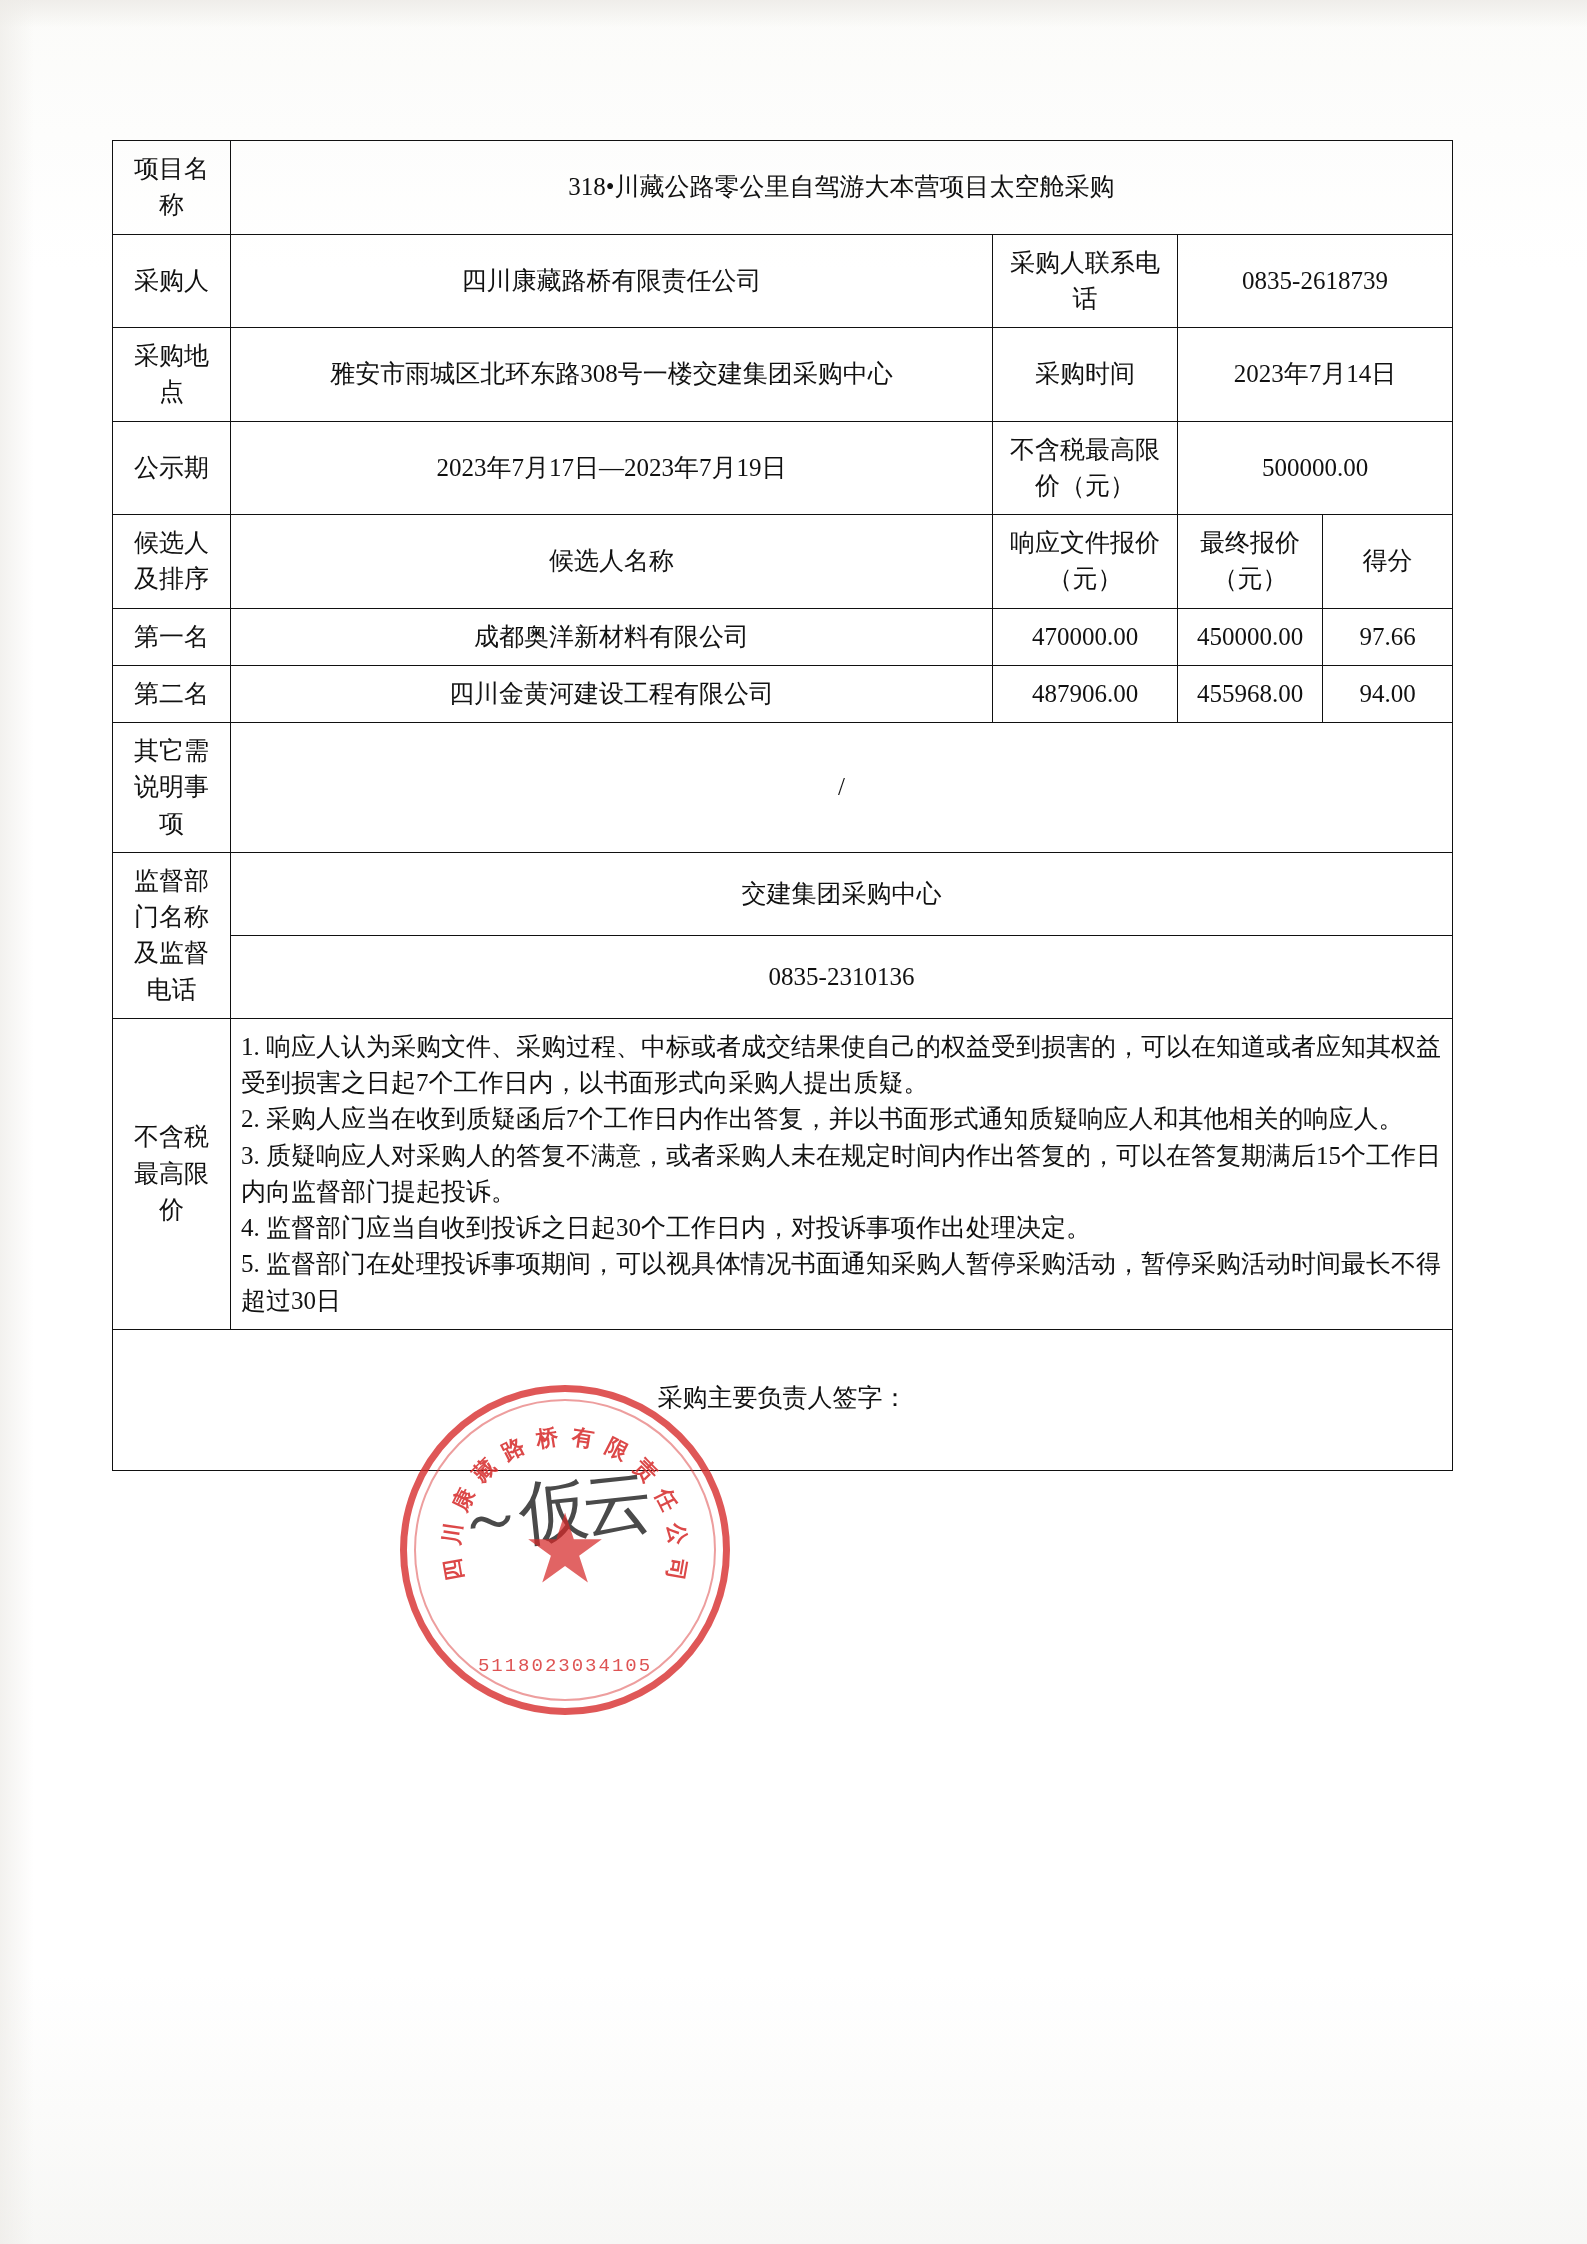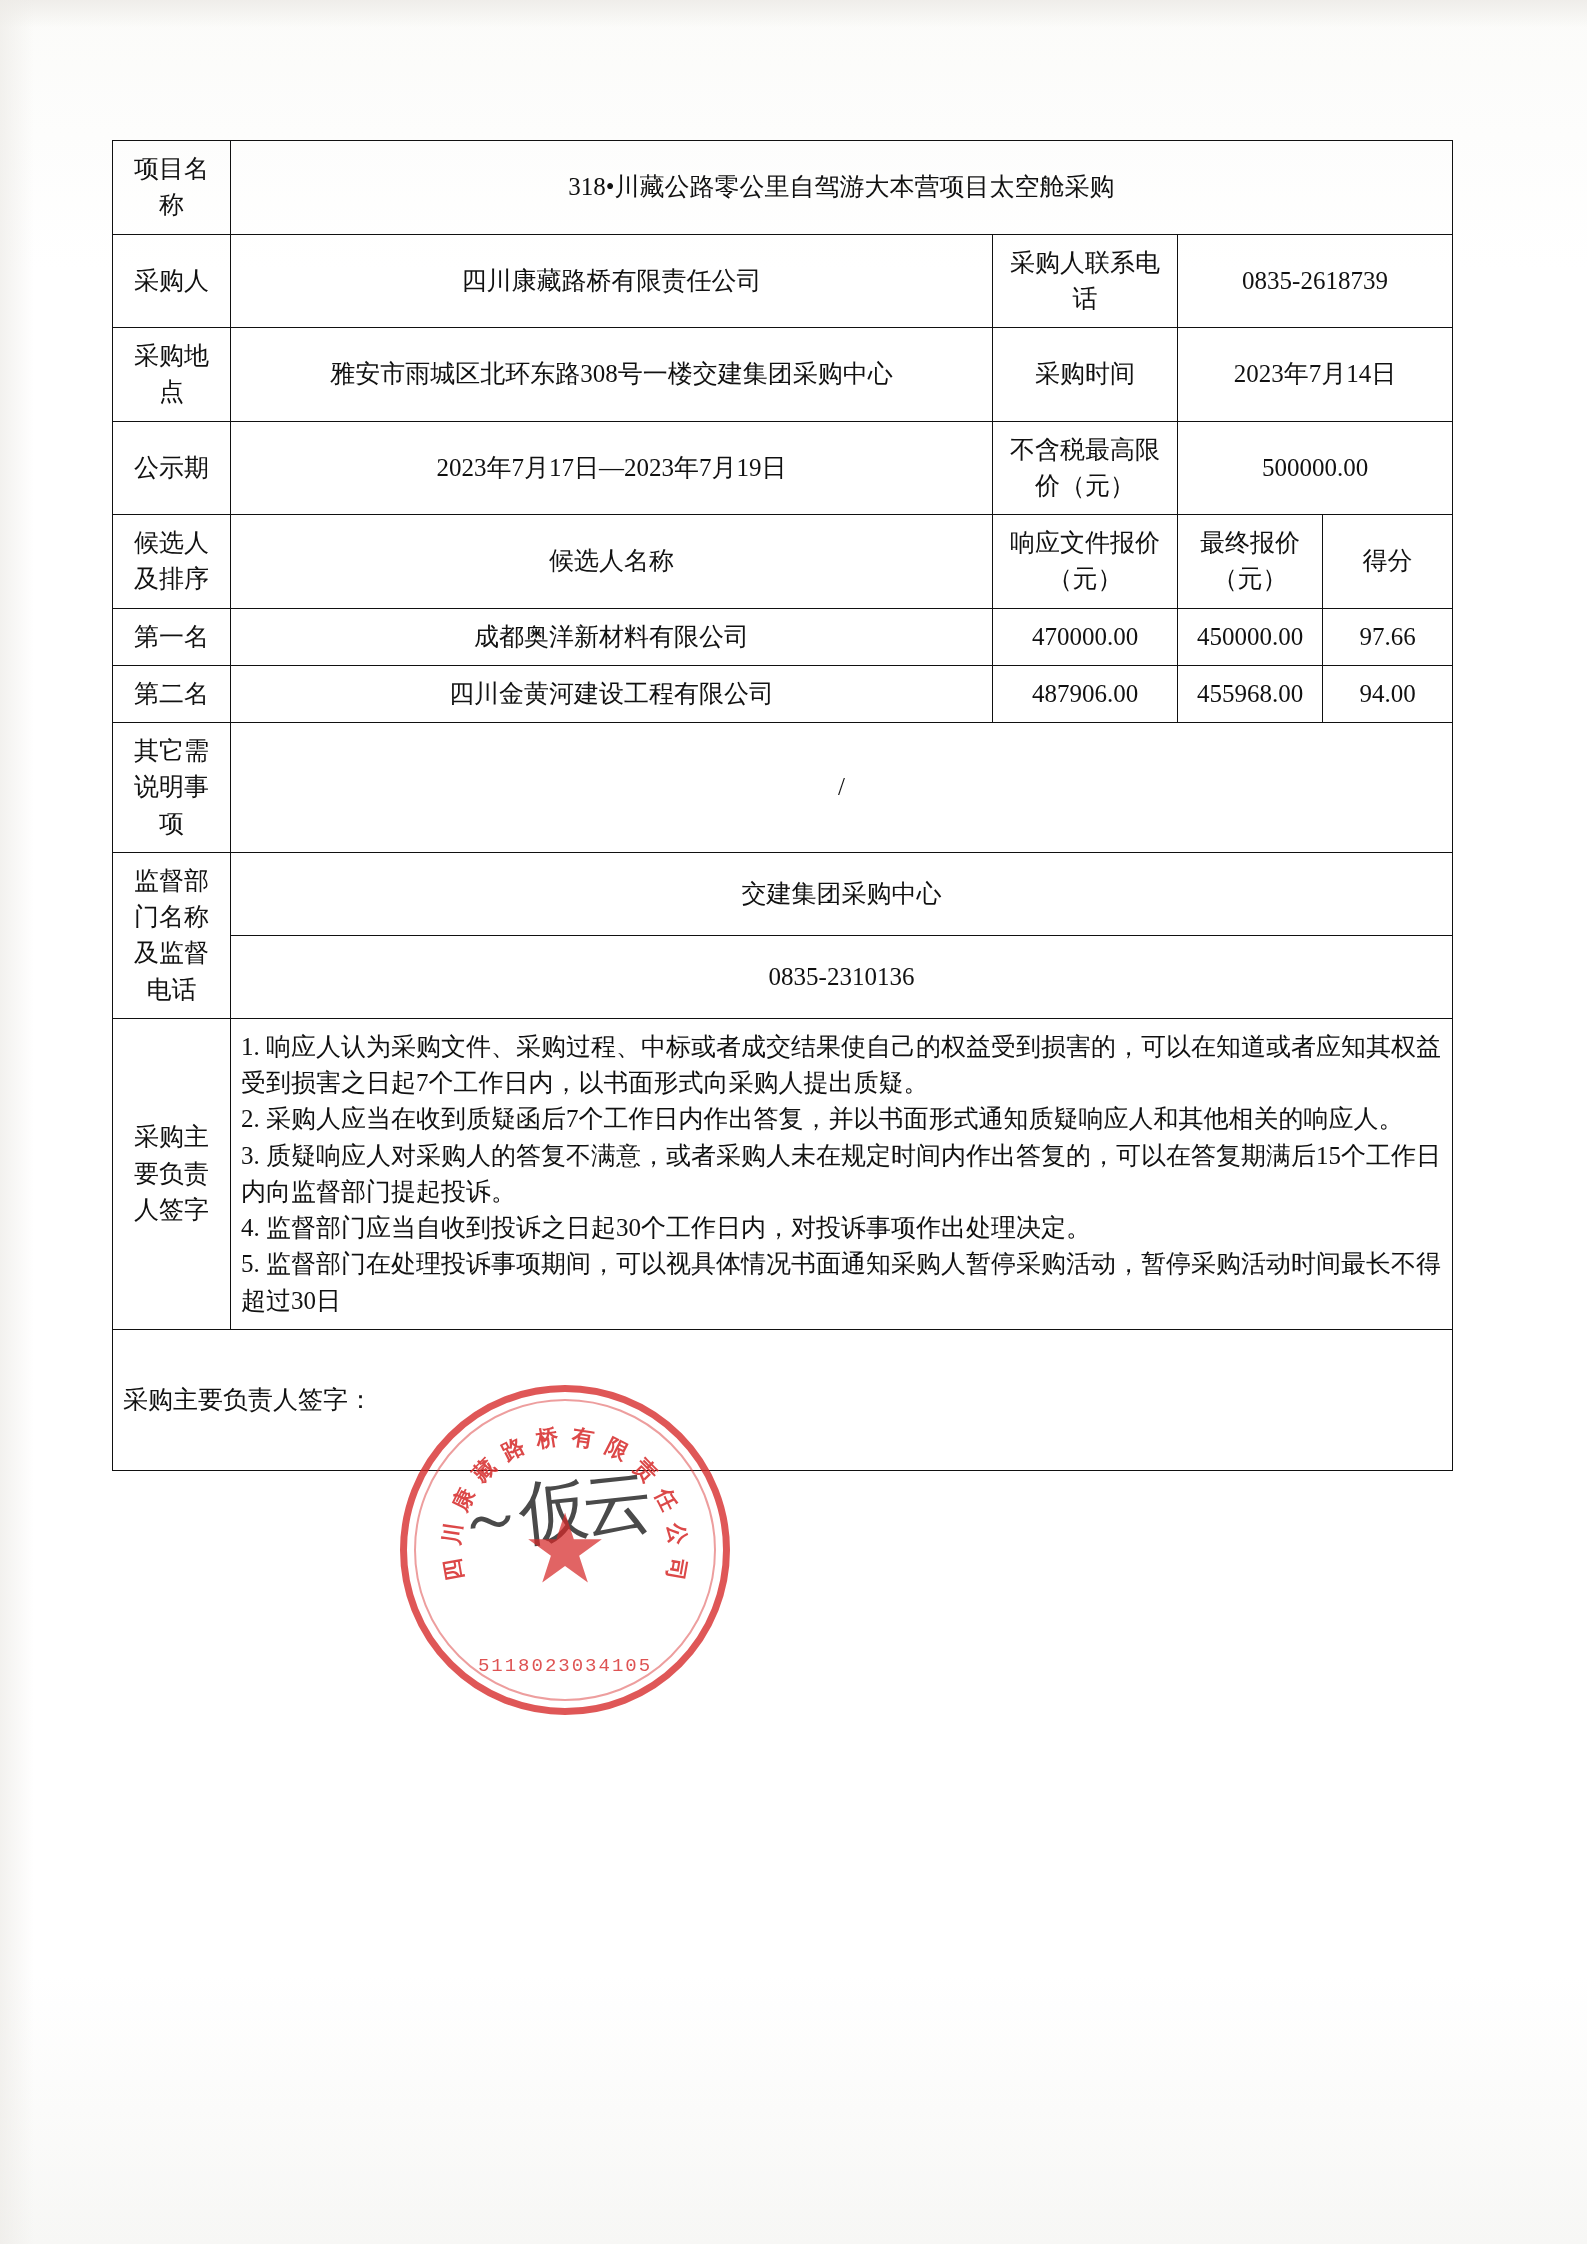--- a/index.html
+++ b/index.html
@@ -92,22 +92,23 @@
   }
   .notes-cell p {
     margin: 0;
     text-indent: 0;
   }
 
   .sign-row td {
     height: 120px;
     font-size: 26px;
     padding-left: 20px;
-    text-align: left;
+    text-align: center;
     vertical-align: middle;
+    font-family: Liberation Mono, monospace;
   }
 
   
   .seal {
     position: absolute;
     left: 400px;
     top: 1385px;
     width: 330px;
     height: 330px;
     pointer-events: none;
@@ -247,21 +248,21 @@
 
       <tr>
         <td class="lbl" rowspan="2">监督部门名称及监督电话</td>
         <td class="ctr" colspan="5">交建集团采购中心</td>
       </tr>
       <tr>
         <td class="ctr" colspan="5">0835-2310136</td>
       </tr>
 
       <tr>
-        <td class="lbl">采购主要负责人签字</td>
+        <td class="lbl">不含税最高限价</td>
         <td class="notes-cell" colspan="5">
           <p>1. 响应人认为采购文件、采购过程、中标或者成交结果使自己的权益受到损害的，可以在知道或者应知其权益受到损害之日起7个工作日内，以书面形式向采购人提出质疑。</p>
           <p>2. 采购人应当在收到质疑函后7个工作日内作出答复，并以书面形式通知质疑响应人和其他相关的响应人。</p>
           <p>3. 质疑响应人对采购人的答复不满意，或者采购人未在规定时间内作出答复的，可以在答复期满后15个工作日内向监督部门提起投诉。</p>
           <p>4. 监督部门应当自收到投诉之日起30个工作日内，对投诉事项作出处理决定。</p>
           <p>5. 监督部门在处理投诉事项期间，可以视具体情况书面通知采购人暂停采购活动，暂停采购活动时间最长不得超过30日</p>
         </td>
       </tr>
 
       <tr class="sign-row">

